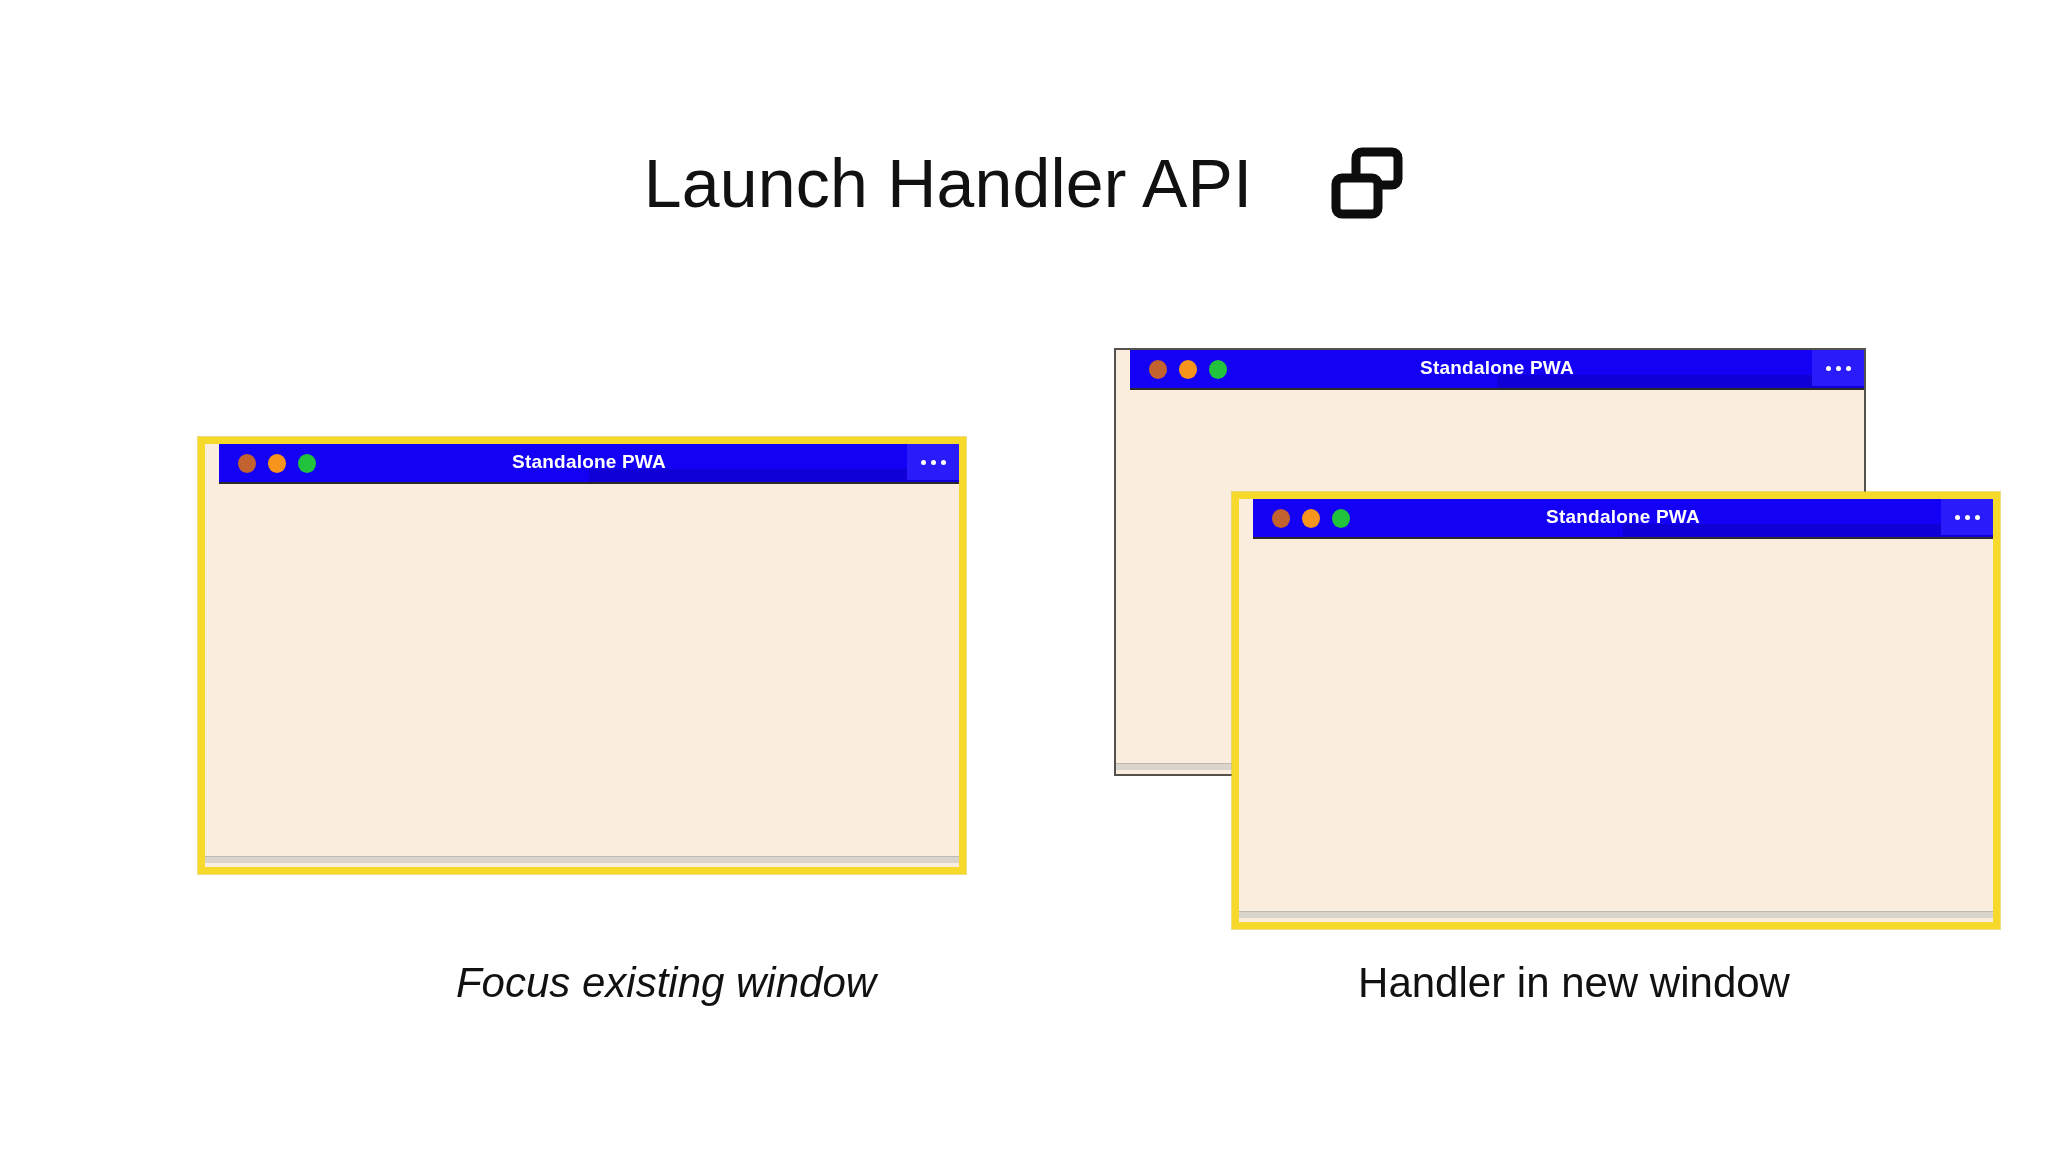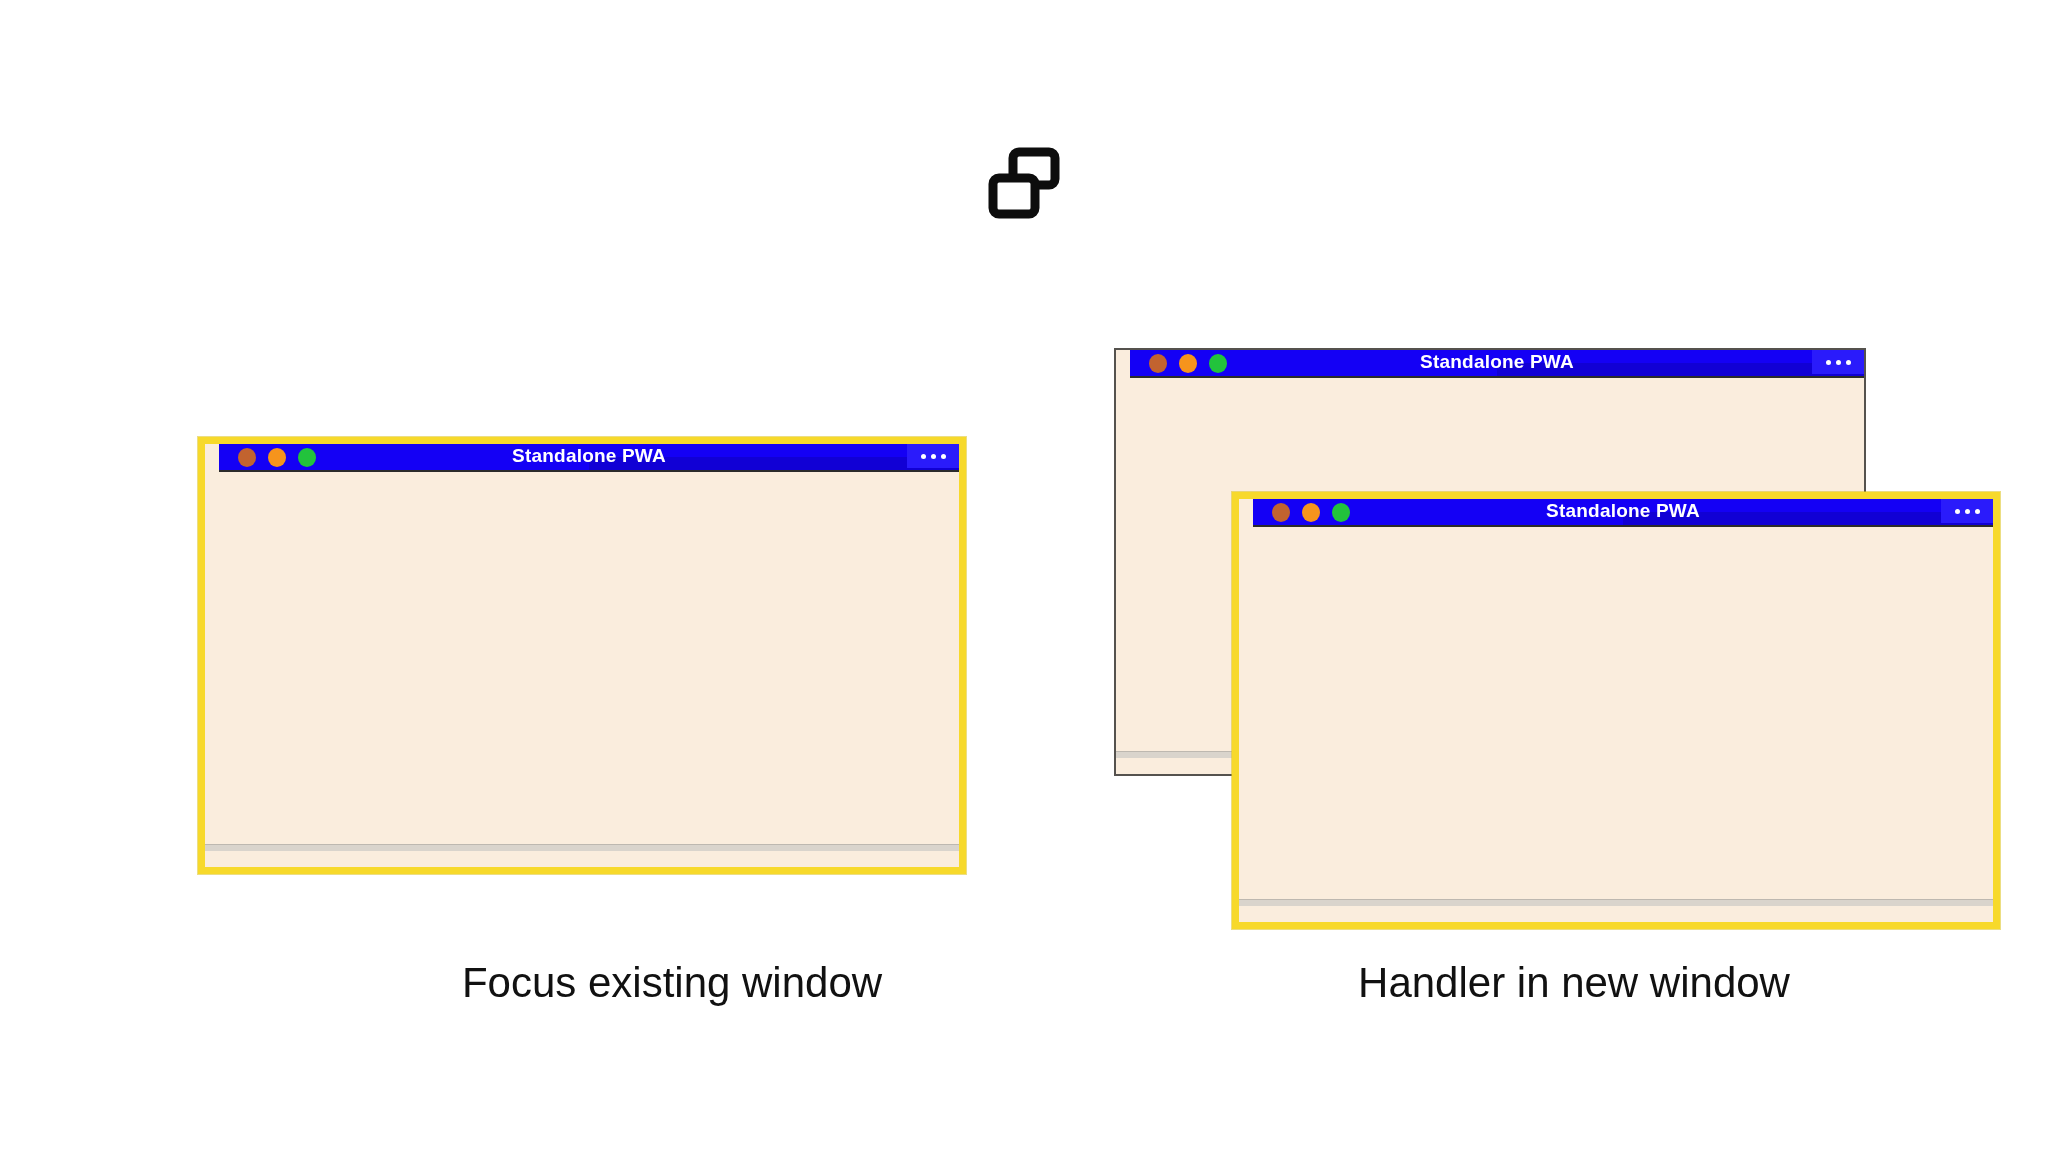--- a/index.html
+++ b/index.html
@@ -52,21 +52,21 @@
   .pwa-window.focused {
     border: 7px solid #f7d92b;
     box-shadow: 0 0 0 1px rgba(220,195,30,0.55);
   }
   .pwa-window.unfocused {
     border: 2px solid #55524e;
   }
 
   .titlebar {
     position: relative;
-    height: 28px;
+    height: 40px;
     background: #1400f5;
     display: flex;
     align-items: center;
     box-sizing: border-box;
     border-bottom: 2px solid #2b2b2b;
     margin-left: 14px;
   }
   .titlebar::after {
     
     content: "";
@@ -180,34 +180,36 @@
   .caption {
     position: absolute;
     font-size: 42px;
     font-weight: 400;
     color: #111111;
     white-space: nowrap;
     text-align: center;
     line-height: 1;
   }
   #caption-focus-existing {
-    left: 188px;
+    left: 182px;
     top: 962px;
     width: 968px;
+    font-style: italic;
   }
   #caption-launch-new {
     left: 1148px;
     top: 962px;
     width: 852px;
   }
 </style>
 </head>
 <body>
 
 <div id="header">
+  <div id="page-title">Launch Handler API</div>
   <svg id="header-icon" viewBox="0 0 74 74" aria-hidden="true">
     <rect x="26" y="6" width="42" height="33" rx="6" ry="6" fill="none" stroke="#0d0d0d" stroke-width="9"></rect>
     <rect x="6" y="32" width="42" height="36" rx="6" ry="6" fill="#ffffff" stroke="#0d0d0d" stroke-width="9"></rect>
   </svg>
 </div>
 
 <div class="pwa-window focused" id="window-focus-existing">
   <div class="titlebar">
     <div class="traffic-lights">
       <span class="dot close"></span>

